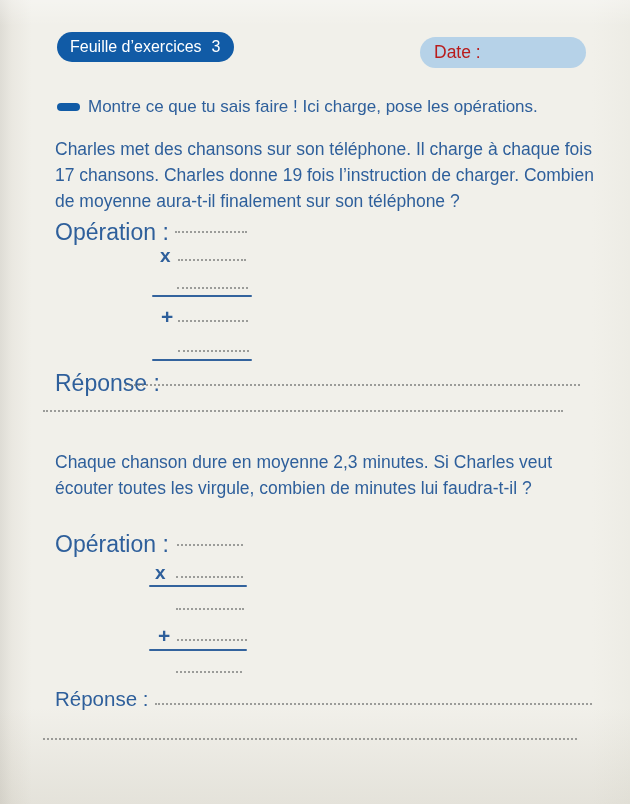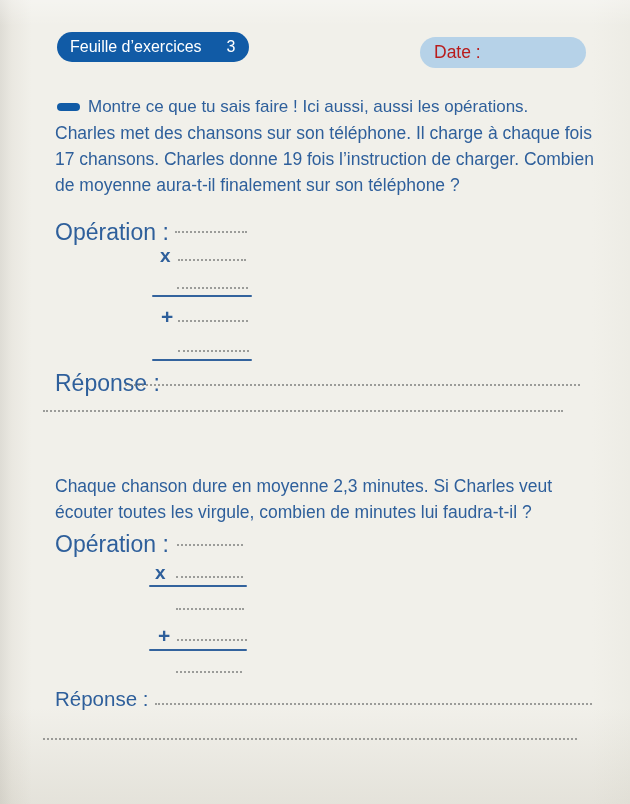--- a/index.html
+++ b/index.html
@@ -11,21 +11,21 @@
     overflow:hidden;
     background:
       linear-gradient(180deg, rgba(255,255,255,0.30) 0px, rgba(255,255,255,0) 26px, rgba(0,0,0,0) 88%, rgba(150,142,122,0.14) 100%),
       linear-gradient(90deg, #dedcd5 0px, #eae8e1 12px, #f1f0ea 32px, #f1f0ea 94%, #edece5 100%);
   }
   .txt { position:absolute; color:#2e5f9b; white-space:nowrap; }
   .pill-dark {
     position:absolute; left:57px; top:32px; height:30px;
     background:#115ba6; border-radius:15px;
     display:flex; align-items:center; padding:0 13px;
-    color:#ffffff; font-size:16px;gap:15px;
+    color:#ffffff; font-size:16px;
   }
   .pill-dark .num { margin-left:10px; }
   .pill-light {
     position:absolute; left:420px; top:37px; width:166px; height:31px;
     background:#b6d2e8; border-radius:16px;
     display:flex; align-items:center; padding-left:14px; box-sizing:border-box;
     color:#b91c1c; font-size:17.5px;
   }
   .dash {
     position:absolute; left:57px; top:103px; width:23px; height:8px;
@@ -48,44 +48,44 @@
 
   <div class="pill-dark">
     <span>Feuille d’exercices</span>
     <span class="num">3</span>
   </div>
   <div class="pill-light">
     <span>Date :</span>
   </div>
 
   <span class="dash"></span>
-  <div class="txt" style="left:88px; top:97px; font-size:17px;">Montre ce que tu sais faire ! Ici aussi, aussi les opérations.</div>
+  <div class="txt" style="left:88px; top:97px; font-size:17px;">Montre ce que tu sais faire ! Ici charge, pose les opérations.</div>
 
-  <div class="para" style="left:55px; top:120px;">
+  <div class="para" style="left:55px; top:136px;">
     <div>Charles met des chansons sur son téléphone. Il charge à chaque fois</div>
     <div>17 chansons. Charles donne 19 fois l’instruction de charger. Combien</div>
     <div>de moyenne aura-t-il finalement sur son téléphone ?</div>
   </div>
 
   <div class="txt label" style="left:55px; top:219px;">Opération :</div>
   <div class="dotted" style="left:175px; top:231px; width:72px;"></div>
   <div class="sign" style="left:160px; top:245px; font-size:19px;">x</div>
   <div class="dotted" style="left:178px; top:259px; width:68px;"></div>
   <div class="dotted" style="left:177px; top:287px; width:71px;"></div>
   <div class="rule" style="left:152px; top:295px; width:100px;"></div>
   <div class="sign" style="left:161px; top:305px; font-size:21px;">+</div>
   <div class="dotted" style="left:178px; top:320px; width:70px;"></div>
   <div class="dotted" style="left:178px; top:350px; width:71px;"></div>
   <div class="rule" style="left:152px; top:359px; width:100px;"></div>
 
   <div class="txt label" style="left:55px; top:370px;">Réponse :</div>
   <div class="dotted" style="left:125px; top:384px; width:455px;"></div>
   <div class="dotted" style="left:43px; top:410px; width:520px;"></div>
 
-  <div class="para" style="left:55px; top:449px;margin-top:24px;">
+  <div class="para" style="left:55px; top:449px;">
     <div>Chaque chanson dure en moyenne 2,3 minutes. Si Charles veut</div>
     <div>écouter toutes les virgule, combien de minutes lui faudra-t-il ?</div>
   </div>
 
   <div class="txt label" style="left:55px; top:531px;">Opération :</div>
   <div class="dotted" style="left:177px; top:544px; width:66px;"></div>
   <div class="sign" style="left:155px; top:562px; font-size:19px;">x</div>
   <div class="dotted" style="left:176px; top:576px; width:67px;"></div>
   <div class="rule" style="left:149px; top:585px; width:98px;"></div>
   <div class="dotted" style="left:176px; top:608px; width:68px;"></div>

